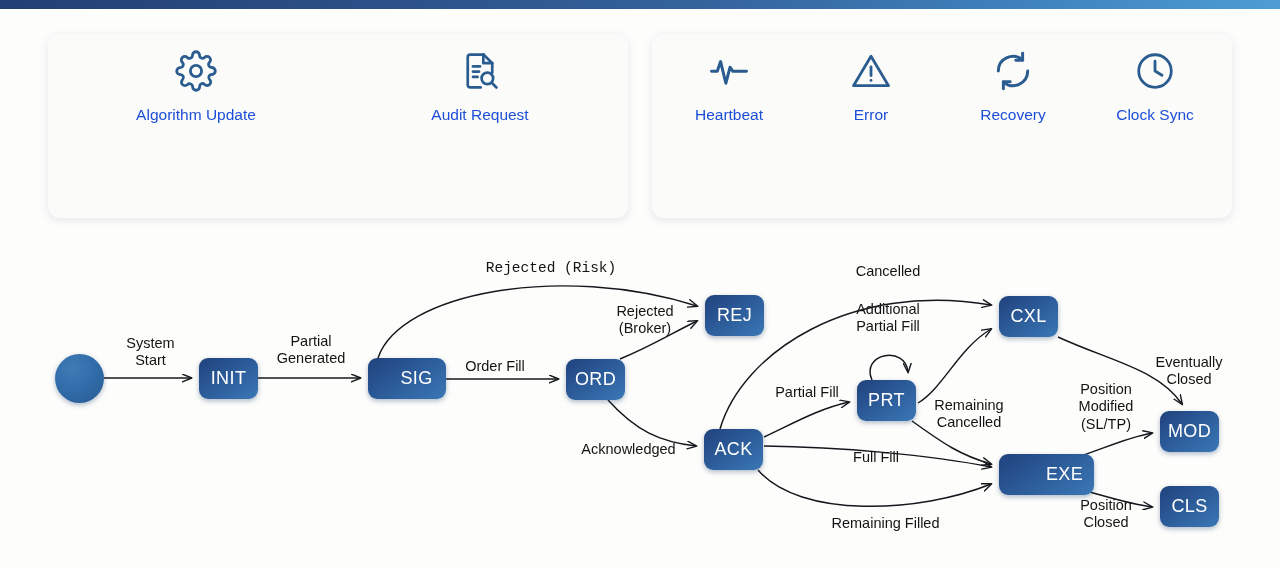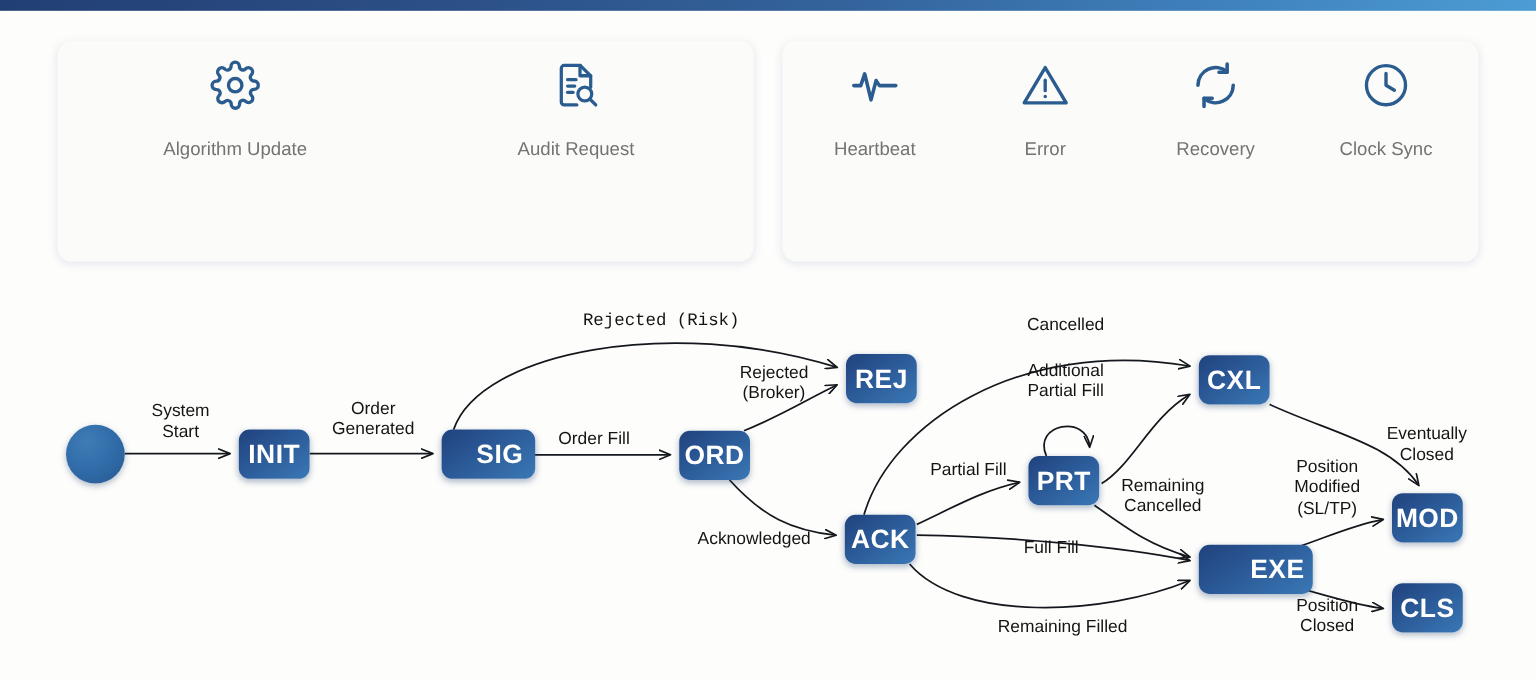--- a/index.html
+++ b/index.html
@@ -28,29 +28,29 @@
     background:linear-gradient(100deg,#233f78 0%,#2d5b98 48%,#3f86c2 100%);
     color:#fff;text-align:center;
     display:flex;flex-direction:column;align-items:center;justify-content:center;
     padding-top:2px;box-sizing:border-box;
   }
   .panel-title{font-size:19.5px;font-weight:bold;line-height:1.1;letter-spacing:.2px;}
   .panel-sub{font-size:14.5px;font-weight:normal;line-height:1.25;margin-top:2px;color:#eef4fb;}
   .panel-body{display:flex;align-items:flex-start;justify-content:space-around;padding:14px 6px 0 6px;}
   .evt{display:flex;flex-direction:column;align-items:center;width:140px;}
   .evt-icon{height:46px;display:flex;align-items:center;justify-content:center;color:#2a5c90;}
-  .evt-label{margin-top:22px;font-size:15.5px;color:#737373;text-align:center;line-height:1.22;}
+  .evt-label{margin-top:12px;font-size:15.5px;color:#1d4ed8;text-align:center;line-height:1.22;}
 
   
   #fsm{position:absolute;left:0;top:232px;width:1280px;height:326px;}
   #fsm svg{position:absolute;left:0;top:0;}
   .node{
     position:absolute;border-radius:9px;
     background:linear-gradient(145deg,#20427c 0%,#2a5795 40%,#3a78b5 100%);
-    color:#fff;font-size:22px;font-weight:700;
+    color:#fff;font-size:18px;font-weight:400;
     display:flex;align-items:center;justify-content:center;
     box-shadow:0 2px 5px rgba(30,60,110,.35);
     letter-spacing:.4px;
   }
   #start-node{
     position:absolute;width:49px;height:49px;border-radius:50%;
     background:radial-gradient(circle at 36% 30%,#3f7cb6 0%,#2f6aa6 55%,#27578f 100%);
     box-shadow:0 2px 5px rgba(30,60,110,.35);
   }
   .elabel{
@@ -220,21 +220,21 @@
       </div>
     <div class="node" style="left:1160px;top:170px;width:59px;height:41px;">
         <span>MOD</span>
       </div>
     <div class="node" style="left:1160px;top:245px;width:59px;height:41px;">
         <span>CLS</span>
       </div>
 
     <div class="elabel" style="left:113px;top:94px;width:75px;">System
 Start</div>
-    <div class="elabel" style="left:256px;top:92px;width:110px;">Order
+    <div class="elabel" style="left:256px;top:92px;width:110px;">Partial
 Generated</div>
     <div class="elabel" style="left:481px;top:19px;width:140px;font-family:Liberation Mono, monospace;">Rejected (Risk)</div>
     <div class="elabel" style="left:445px;top:117px;width:100px;">Order Fill</div>
     <div class="elabel" style="left:590px;top:62px;width:110px;">Rejected
 (Broker)</div>
     <div class="elabel" style="left:566px;top:200px;width:125px;">Acknowledged</div>
     <div class="elabel" style="left:828px;top:22px;width:120px;">Cancelled</div>
     <div class="elabel" style="left:763px;top:143px;width:88px;">Partial Fill</div>
     <div class="elabel" style="left:836px;top:208px;width:80px;">Full Fill</div>
     <div class="elabel" style="left:824px;top:60px;width:128px;">Additional

